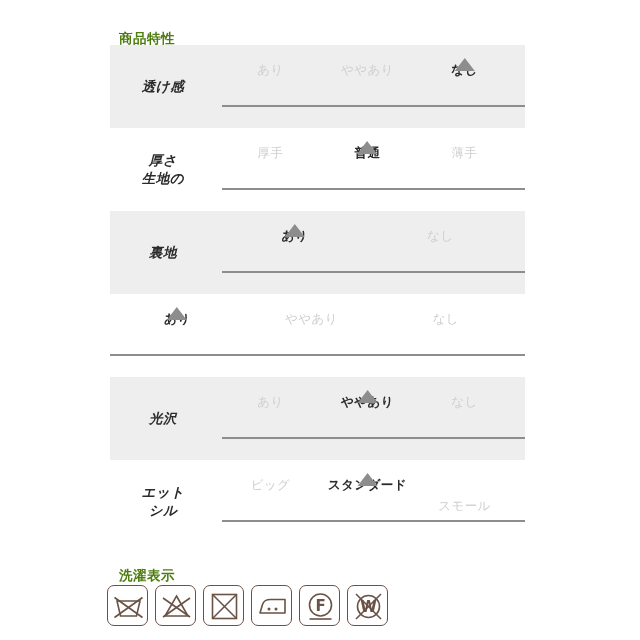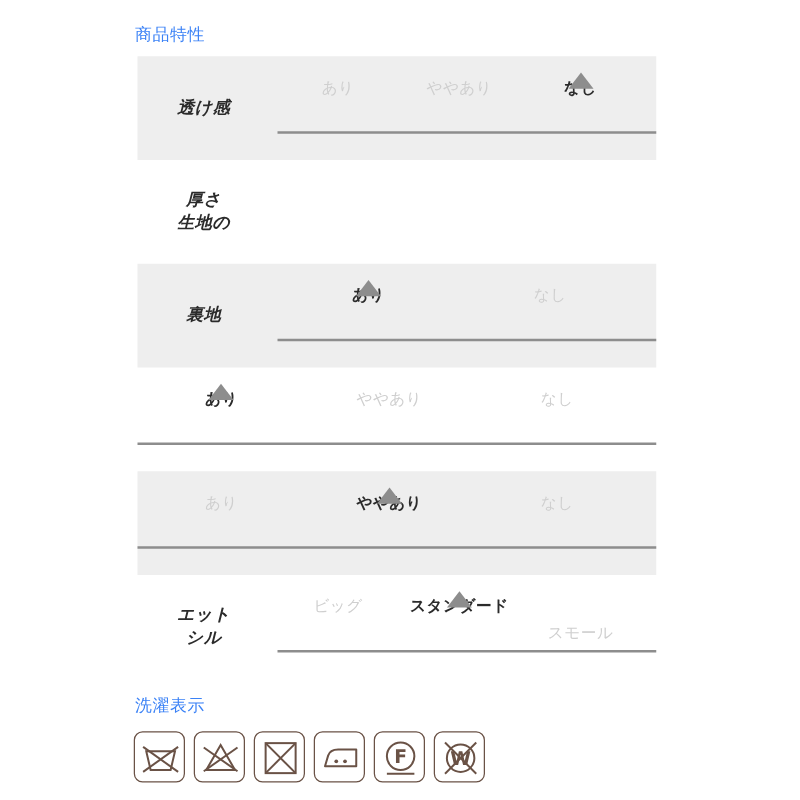--- a/index.html
+++ b/index.html
@@ -24,24 +24,24 @@
   
   .spec-section {
     position: absolute;
     left: 0;
     top: 0;
     width: 640px;
   }
 
   .section-heading {
     font-size: 13.5px;
-    font-weight: normal;
-    color: #3b82f6;
+    font-weight: bold;
+    color: #4d7c0f;
     letter-spacing: 0.5px;
-    margin: 0;
+    margin: 11px;
     padding: 0;
     position: absolute;
     left: 108px;
   }
 
   .heading-specs { top: 19px; }
 
   .spec-rows {
     position: absolute;
     left: 0;
@@ -196,20 +196,35 @@
                 <span class="marker"></span>
               </div>
             </div>
           </div>
         </div>
         <div class="spec-row plain">
           <div class="spec-label">
             <span class="lbl-line">厚さ</span>
             <span class="lbl-line">生地の</span>
           </div>
+          <div class="scale">
+            <div class="scale-track"></div>
+            <div class="scale-options">
+              <div class="scale-opt" style="left: 16.6667%;">
+                <span class="opt-text">厚手</span>
+              </div>
+              <div class="scale-opt active" style="left: 50%;">
+                <span class="opt-text">普通</span>
+                <span class="marker"></span>
+              </div>
+              <div class="scale-opt" style="left: 83.3333%;">
+                <span class="opt-text">薄手</span>
+              </div>
+            </div>
+          </div>
         </div>
         <div class="spec-row shaded">
           <div class="spec-label">
             <span class="lbl-line">裏地</span>
           </div>
           <div class="scale">
             <div class="scale-track"></div>
             <div class="scale-options">
               <div class="scale-opt active" style="left: 25%;">
                 <span class="opt-text">あり</span>
@@ -232,20 +247,23 @@
               <div class="scale-opt" style="left: 50%;">
                 <span class="opt-text">ややあり</span>
               </div>
               <div class="scale-opt" style="left: 83.3333%;">
                 <span class="opt-text">なし</span>
               </div>
             </div>
           </div>
         </div>
         <div class="spec-row shaded">
+          <div class="spec-label">
+            <span class="lbl-line">光沢</span>
+          </div>
           <div class="scale">
             <div class="scale-track"></div>
             <div class="scale-options">
               <div class="scale-opt" style="left: 16.6667%;">
                 <span class="opt-text">あり</span>
               </div>
               <div class="scale-opt active" style="left: 50%;">
                 <span class="opt-text">ややあり</span>
                 <span class="marker"></span>
               </div>

